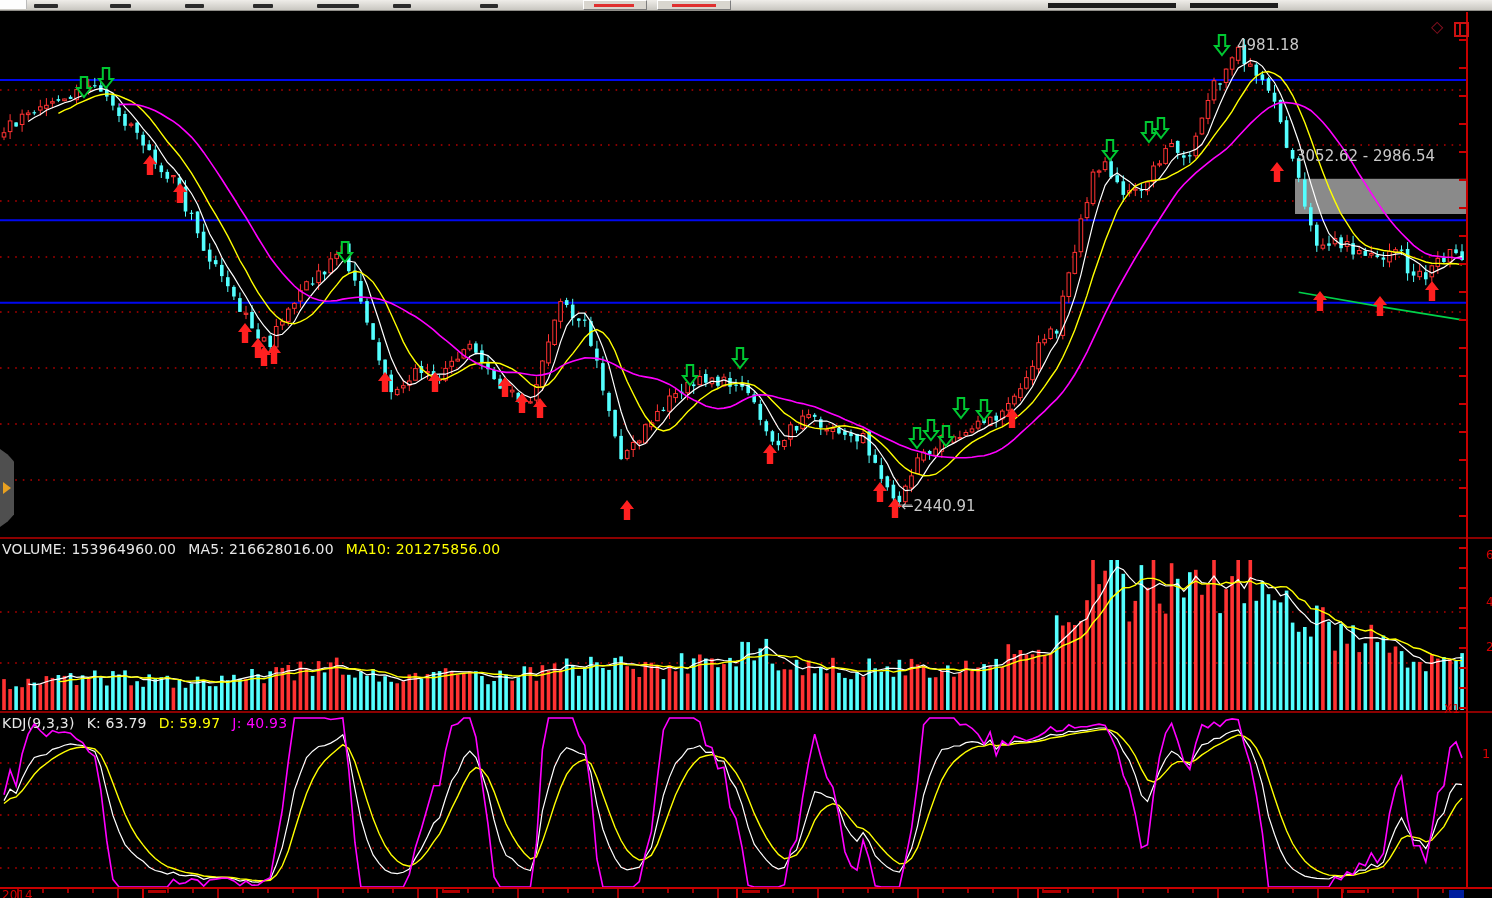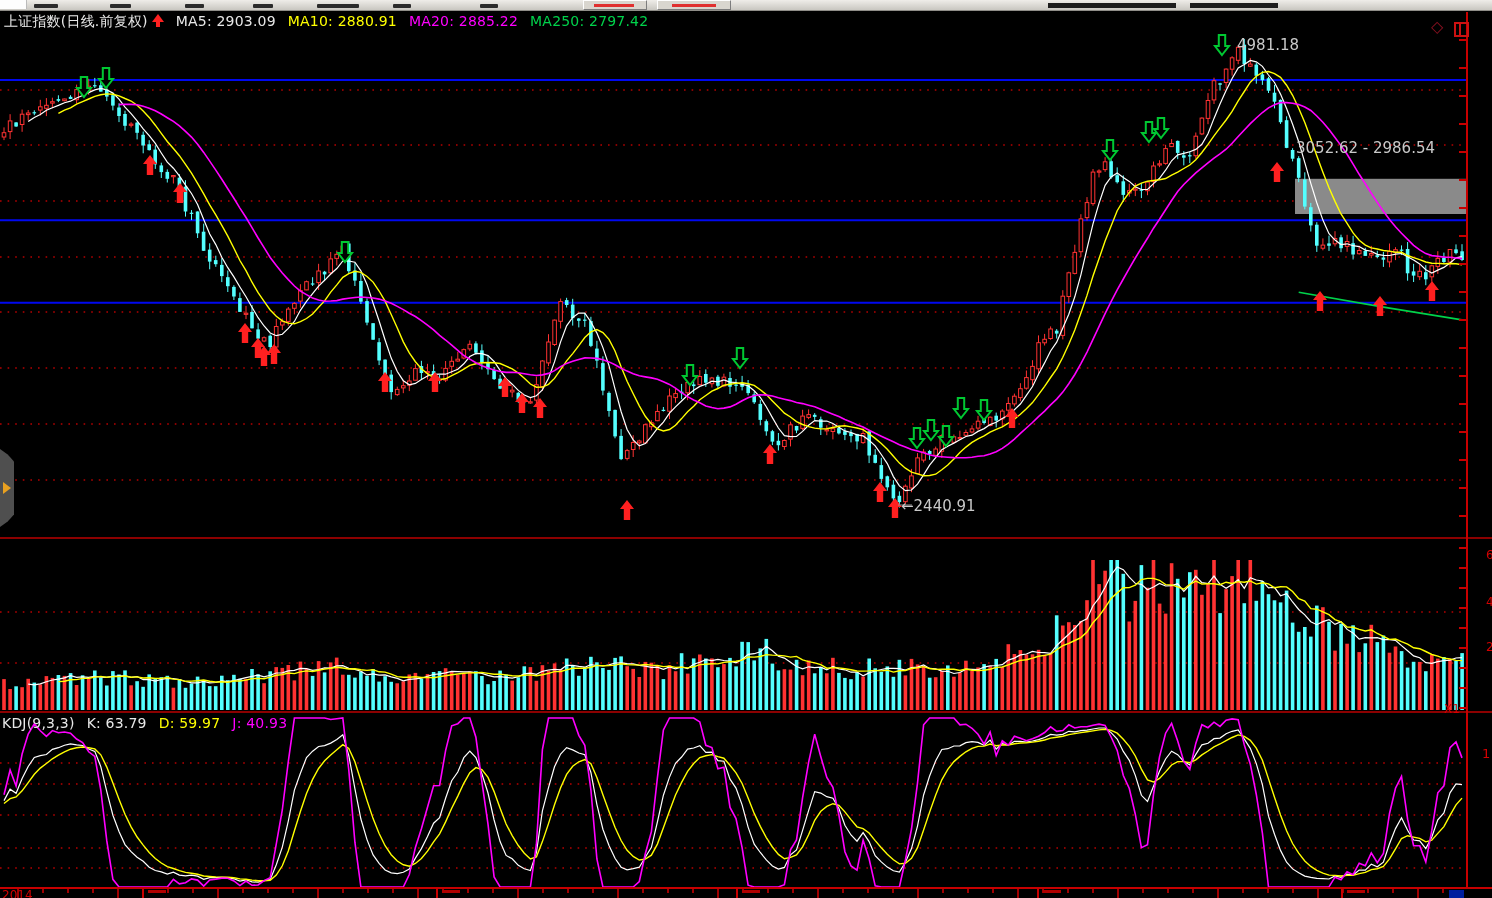--- a/index.html
+++ b/index.html
@@ -946,31 +946,31 @@
       <line x1="437" y1="888" x2="437" y2="898" stroke="#c80000" stroke-width="2"></line>
       <rect x="442" y="890" width="18" height="3" fill="#b00000"></rect>
       <line x1="737" y1="888" x2="737" y2="898" stroke="#c80000" stroke-width="2"></line>
       <rect x="742" y="890" width="18" height="3" fill="#b00000"></rect>
       <line x1="1038" y1="888" x2="1038" y2="898" stroke="#c80000" stroke-width="2"></line>
       <rect x="1043" y="890" width="18" height="3" fill="#b00000"></rect>
       <line x1="1342" y1="888" x2="1342" y2="898" stroke="#c80000" stroke-width="2"></line>
       <rect x="1347" y="890" width="18" height="3" fill="#b00000"></rect>
     </svg>
 
-  <div class="hdr" style="left:4px;top:13px">
-    <span class="w" style="margin-right:4px">上证指数(日线.前复权)</span><span class="arrow-up-icon"></span><span class="w">MA5: 2903.09</span><span class="y">MA10: 2880.91</span><span class="m">MA20: 2885.22</span><span class="g">MA250: 2797.42</span>
+
+  <div class="hdr" style="left:2px;top:541px">
+    <span class="w">VOLUME: 153964960.00</span><span class="w">MA5: 216628016.00</span><span class="y">MA10: 201275856.00</span>
   </div>
-
 
   <div class="hdr" style="left:2px;top:715px">
     <span class="w">KDJ(9,3,3)</span><span class="w">K: 63.79</span><span class="y">D: 59.97</span><span class="m">J: 40.93</span>
   </div>
 
   <div class="ann" style="left:1237px;top:36px">4981.18</div>
-  <div class="ann" style="left:1296px;top:139px">3052.62 - 2986.54</div>
+  <div class="ann" style="left:1296px;top:147px">3052.62 - 2986.54</div>
   <div class="ann" style="left:901px;top:497px">←2440.91</div>
 
   <div class="axlbl" style="left:1444px;top:703px">X1</div>
   <div class="axlbl" style="left:1482px;top:748px;font-size:13px">1</div>
   <div class="axlbl" style="left:1486px;top:549px">6</div>
   <div class="axlbl" style="left:1486px;top:596px">4</div>
   <div class="axlbl" style="left:1486px;top:641px">2</div>
   <div class="axlbl" style="left:2px;top:889px;height:9px;overflow:hidden">2014</div>
 
   <div class="diamond-ic">◇</div>

